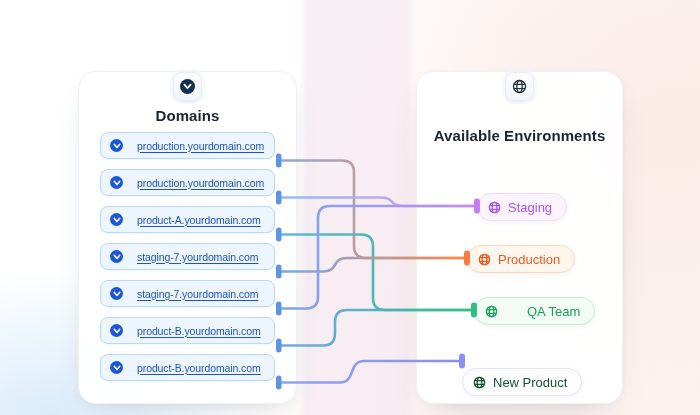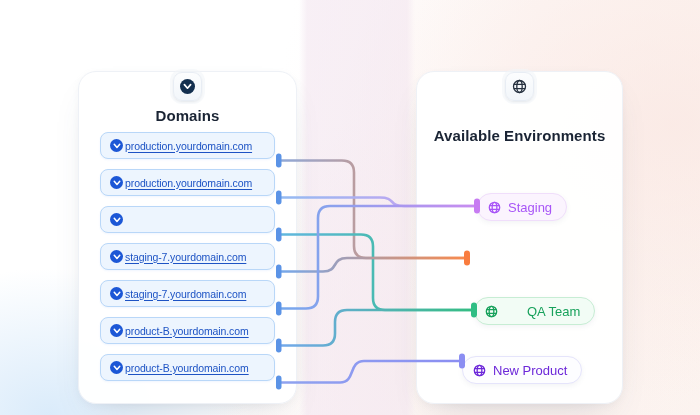--- a/index.html
+++ b/index.html
@@ -26,21 +26,21 @@
   .panel-right{left:416px;width:207px;gap:20px;}
   .badge{
     width:27px;height:27px;border-radius:9px;display:flex;align-items:center;justify-content:center;
     background:linear-gradient(180deg,#fcfdfe,#f2f6fa);border:1px solid #e8edf4;
     box-shadow:0 1px 2px rgba(15,23,42,.07), 0 0 0 3px rgba(241,245,249,.6);
   }
   .badge-circle{width:15px;height:15px;border-radius:50%;background:#14304f;display:flex;align-items:center;justify-content:center;}
   .panel-title{margin:6px 0 0;font-size:15px;font-weight:700;color:#1a2434;letter-spacing:.1px;}
   .chips{margin-top:8px;display:flex;flex-direction:column;gap:10px;}
   .domain-chip{
-    width:175px;height:27px;box-sizing:border-box;display:flex;align-items:center;gap:2px;
+    width:175px;height:27px;box-sizing:border-box;display:flex;align-items:center;gap:14px;
     padding:0 9px;border-radius:8px;background:#edf5fe;border:1px solid #b9d7f8;
     box-shadow:0 1px 2px rgba(59,130,246,.08);
   }
   .dot-icon{width:13px;height:13px;border-radius:50%;background:#1c57d6;flex:0 0 auto;display:flex;align-items:center;justify-content:center;}
   .domain-link{font-size:10.5px;letter-spacing:-.1px;color:#1d53c4;text-decoration:underline;text-underline-offset:2px;white-space:nowrap;cursor:pointer;}
   .env-chip{
     position:absolute;height:26px;display:inline-flex;align-items:center;gap:7px;
     padding:0 14px 0 10px;border-radius:14px;border:1px solid #eee;background:#fff;
     font-size:13px;font-weight:500;white-space:nowrap;box-shadow:0 2px 5px rgba(100,116,139,.08);cursor:pointer;
   }
@@ -78,20 +78,21 @@
             </svg>
           </span>
         <span class="domain-link">production.yourdomain.com</span>
       </div>
       <div class="domain-chip">
         <span class="dot-icon">
             <svg width="8" height="8" viewBox="0 0 9 9">
               <path d="M1.4 2.6 L4.5 6.2 L7.6 2.6" fill="none" stroke="#fff" stroke-width="1.7" stroke-linecap="round" stroke-linejoin="round"></path>
             </svg>
           </span>
+        <span class="domain-link">product-A.yourdomain.com</span>
       </div>
       <div class="domain-chip">
         <span class="dot-icon">
             <svg width="8" height="8" viewBox="0 0 9 9">
               <path d="M1.4 2.6 L4.5 6.2 L7.6 2.6" fill="none" stroke="#fff" stroke-width="1.7" stroke-linecap="round" stroke-linejoin="round"></path>
             </svg>
           </span>
         <span class="domain-link">staging-7.yourdomain.com</span>
       </div>
       <div class="domain-chip">
@@ -141,33 +142,45 @@
         <svg width="13" height="13" viewBox="0 0 15 15">
           <g fill="none" stroke="currentColor" stroke-width="1.5">
             <circle cx="7.5" cy="7.5" r="6"></circle>
             <ellipse cx="7.5" cy="7.5" rx="2.7" ry="6"></ellipse>
             <path d="M1.8 5.3 H13.2 M1.8 9.7 H13.2"></path>
           </g>
         </svg>
       </span>
     <span>Staging</span>
   </div>
+  <div class="env-chip" style="left: 467px; top: 245px; color: rgb(234, 90, 28); background: rgb(255, 246, 238); border-color: rgb(252, 216, 186);">
+    <span class="globe">
+        <svg width="13" height="13" viewBox="0 0 15 15">
+          <g fill="none" stroke="currentColor" stroke-width="1.5">
+            <circle cx="7.5" cy="7.5" r="6"></circle>
+            <ellipse cx="7.5" cy="7.5" rx="2.7" ry="6"></ellipse>
+            <path d="M1.8 5.3 H13.2 M1.8 9.7 H13.2"></path>
+          </g>
+        </svg>
+      </span>
+    <span>Production</span>
+  </div>
   <div class="env-chip" style="left: 474px; top: 297px; color: rgb(23, 161, 91); background: rgb(242, 252, 245); border-color: rgb(199, 237, 212); gap: 29px;">
     <span class="globe">
         <svg width="13" height="13" viewBox="0 0 15 15">
           <g fill="none" stroke="currentColor" stroke-width="1.5">
             <circle cx="7.5" cy="7.5" r="6"></circle>
             <ellipse cx="7.5" cy="7.5" rx="2.7" ry="6"></ellipse>
             <path d="M1.8 5.3 H13.2 M1.8 9.7 H13.2"></path>
           </g>
         </svg>
       </span>
     <span>QA Team</span>
   </div>
-  <div class="env-chip" style="left: 462px; top: 356px; color: #6d28d9; background: rgb(253, 253, 255); border-color: rgb(229, 228, 251);">
+  <div class="env-chip" style="left: 462px; top: 368px; color: #14532d; background: rgb(253, 253, 255); border-color: rgb(229, 228, 251);">
     <span class="globe">
         <svg width="13" height="13" viewBox="0 0 15 15">
           <g fill="none" stroke="currentColor" stroke-width="1.5">
             <circle cx="7.5" cy="7.5" r="6"></circle>
             <ellipse cx="7.5" cy="7.5" rx="2.7" ry="6"></ellipse>
             <path d="M1.8 5.3 H13.2 M1.8 9.7 H13.2"></path>
           </g>
         </svg>
       </span>
     <span>New Product</span>

